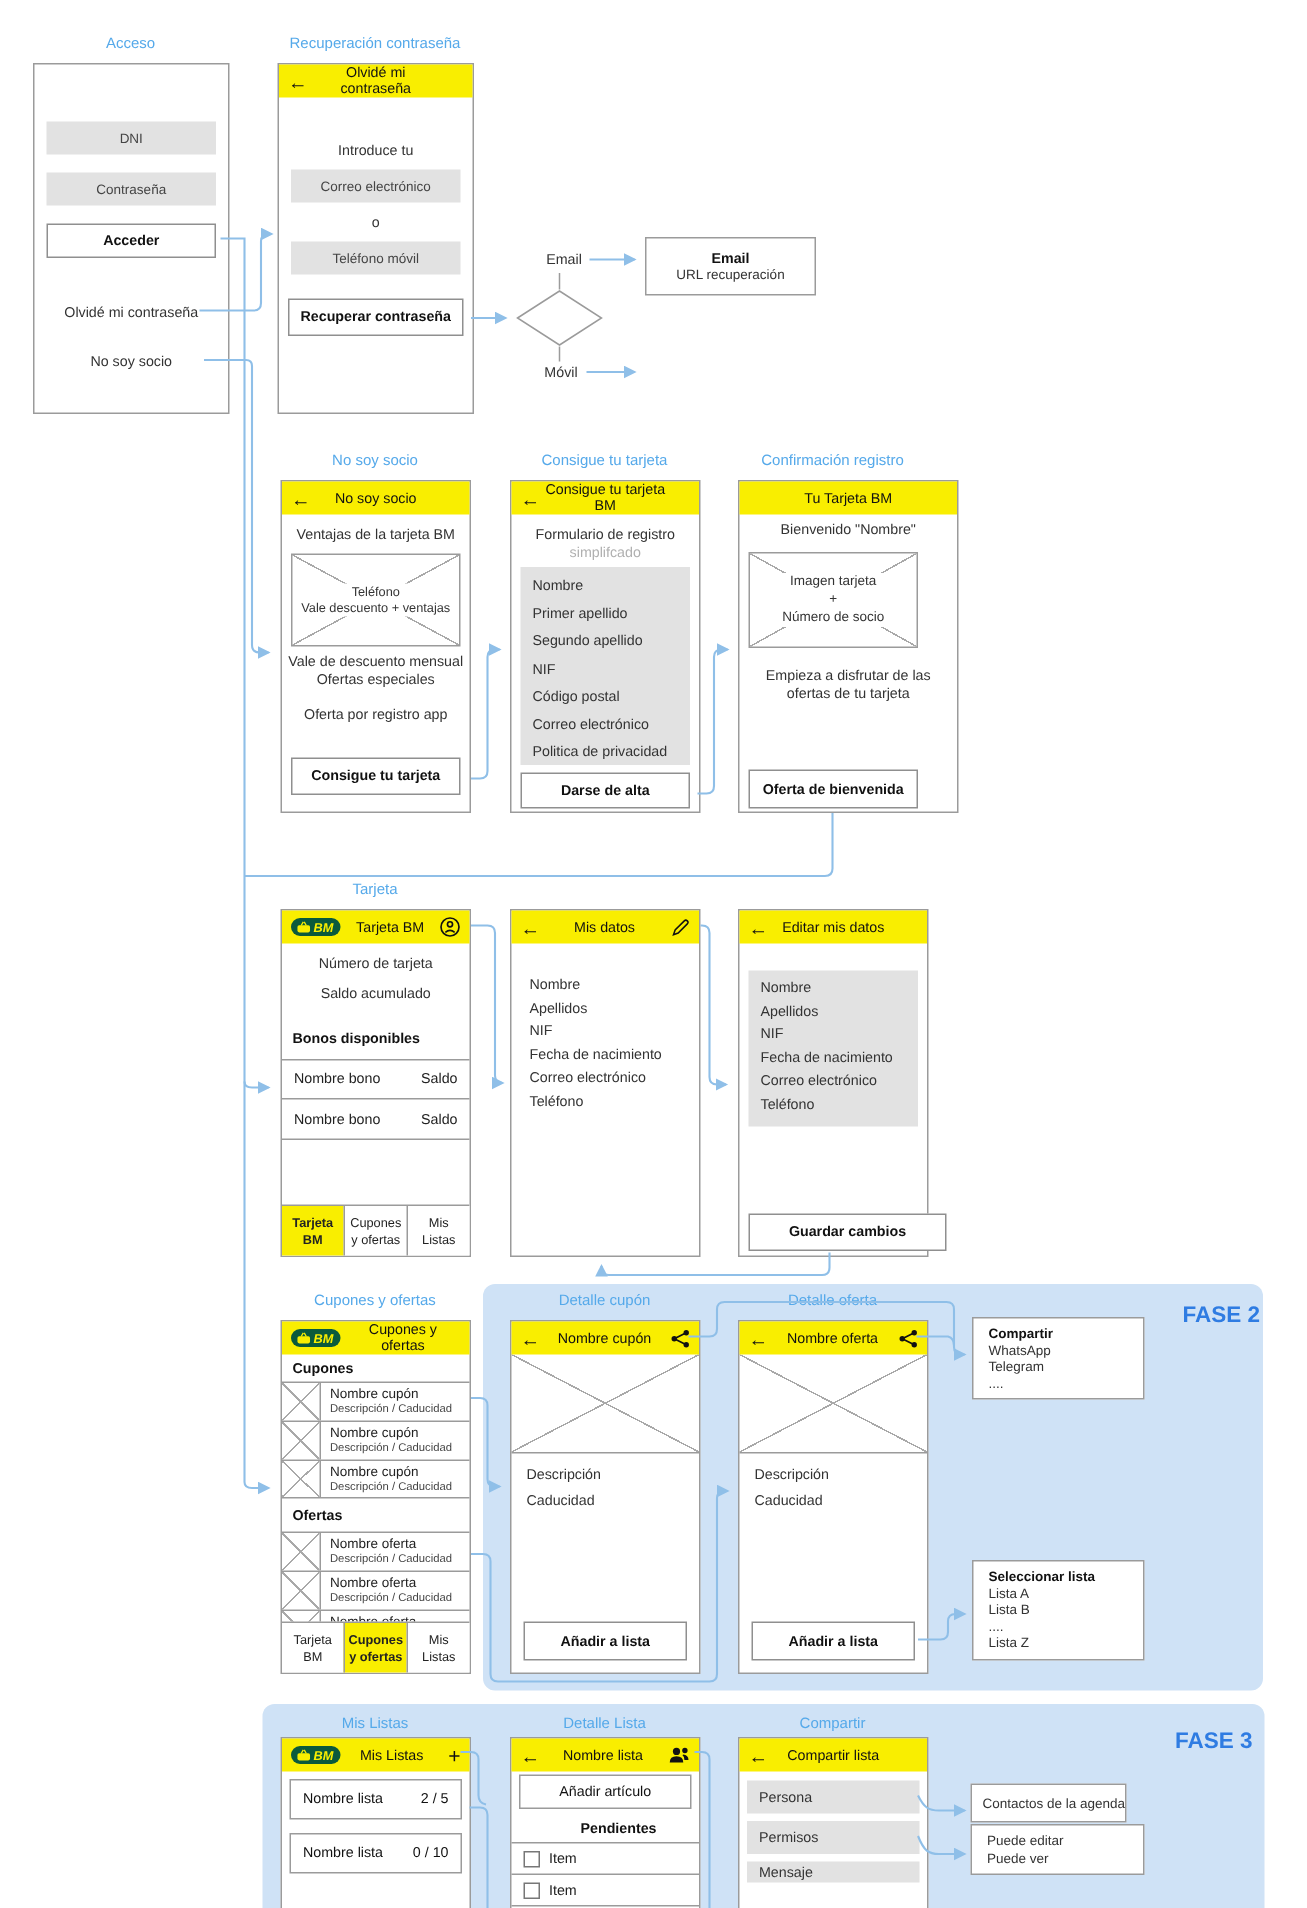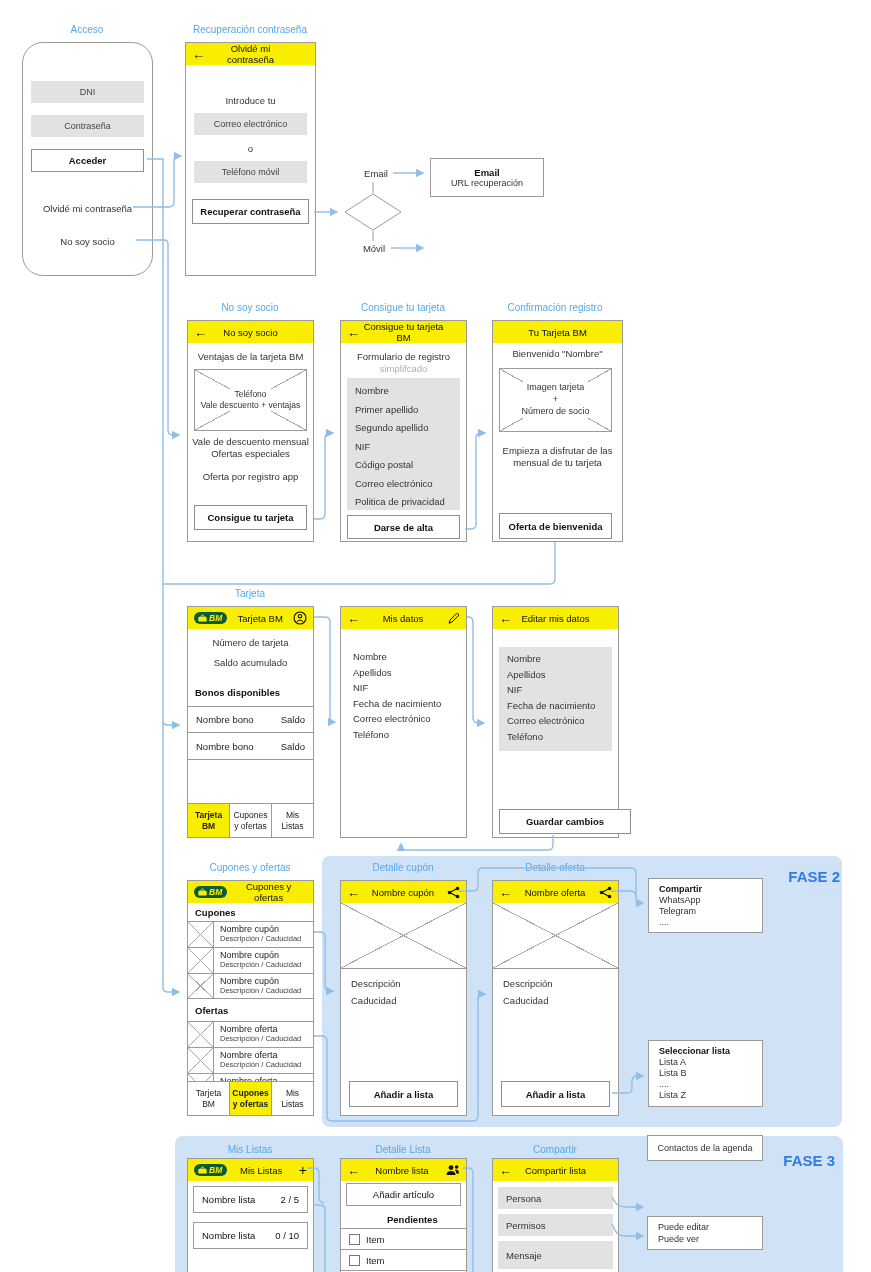--- a/index.html
+++ b/index.html
@@ -107,21 +107,21 @@
   <div class="glabel" style="left:403px;top:302px;">Consigue tu tarjeta</div>
   <div class="glabel" style="left:555px;top:302px;">Confirmación registro</div>
   <div class="glabel" style="left:250px;top:588px;">Tarjeta</div>
   <div class="glabel" style="left:250px;top:862px;">Cupones y ofertas</div>
   <div class="glabel" style="left:403px;top:862px;">Detalle cupón</div>
   <div class="glabel" style="left:555px;top:862px;">Detalle oferta</div>
   <div class="glabel" style="left:250px;top:1144px;">Mis Listas</div>
   <div class="glabel" style="left:403px;top:1144px;">Detalle Lista</div>
   <div class="glabel" style="left:555px;top:1144px;">Compartir</div>
 
-  <div class="screen" style="left:22px;top:42px;width:131px;height:234px;border-radius:21px;">
+  <div class="screen" style="left:22px;top:42px;width:131px;height:234px;">
     <div class="field" style="left:8px;top:38px;width:113px;height:22px;">DNI</div>
     <div class="field" style="left:8px;top:72px;width:113px;height:22px;">Contraseña</div>
     <div class="btn" style="left:8px;top:106px;width:113px;height:23px;">Acceder</div>
     <div class="txt" style="top:160px;">Olvidé mi contraseña</div>
     <div class="txt" style="top:193px;">No soy socio</div>
   </div>
 
   <div class="screen" style="left:185px;top:42px;width:131px;height:234px;">
     <div class="yhead">
       <span class="back">←</span>
@@ -174,32 +174,32 @@
           <div style="height:18.5px">Segundo apellido</div>
           <div style="height:18.5px">NIF</div>
           <div style="height:18.5px">Código postal</div>
           <div style="height:18.5px">Correo electrónico</div>
           <div style="height:18.5px">Politica de privacidad</div>
         </div>
     </div>
     <div class="btn" style="left:6px;top:194px;width:113px;height:24px;">Darse de alta</div>
   </div>
 
-  <div class="screen" style="left:492px;top:320px;width:131px;height:222px;">
+  <div class="screen" style="left:492px;top:320px;width:147px;height:222px;">
     <div class="yhead">
         <span class="ttl">Tu Tarjeta  BM</span>
       </div>
     <div class="txt" style="top:27px;">Bienvenido "Nombre"</div>
     <div class="xbox" style="left:6px;top:47px;width:113px;height:64px;font-size:9px;">
       <span><span>Imagen tarjeta</span><br>
       <span>+</span><br>
       <span>Número de socio</span></span>
     </div>
     <div class="txt" style="top:124px;">Empieza a disfrutar de las</div>
-    <div class="txt" style="top:136px;">mensual de tu tarjeta</div>
+    <div class="txt" style="top:136px;">ofertas de tu tarjeta</div>
     <div class="btn" style="left:6px;top:192px;width:113px;height:26px;">Oferta de bienvenida</div>
   </div>
 
   <div class="screen" style="left:187px;top:606px;width:127px;height:232px;">
     <div class="yhead">
       <span class="logo">
         <svg width="9" height="8" viewBox="0 0 9 8">
             <path d="M2.8,3 L4.2,0.6 M6.2,3 L4.8,0.6" stroke="#f9ee00" stroke-width="0.9" fill="none"></path>
             <rect x="0.3" y="2.8" width="8.4" height="4.8" rx="1.2" fill="#f9ee00"></rect>
           </svg>
@@ -425,24 +425,24 @@
   </div>
 
   <div class="screen" style="left:492px;top:1158px;width:127px;height:130px;">
     <div class="yhead">
       <span class="back">←</span>
       <span class="ttl">Compartir lista</span>
       <span class="hspace"></span>
     </div>
     <div class="field lft" style="left:5px;top:28px;width:115px;height:22px;">Persona</div>
     <div class="field lft" style="left:5px;top:55px;width:115px;height:22px;">Permisos</div>
-    <div class="field lft" style="left:5px;top:82px;width:115px;height:28px;">Mensaje</div>
-  </div>
-
-  <div class="sbox" style="left:647px;top:1135px;width:116px;height:26px;display:flex;align-items:center;justify-content:center;">
+    <div class="field lft" style="left:5px;top:82px;width:115px;height:14px;">Mensaje</div>
+  </div>
+
+  <div class="sbox" style="left:647px;top:1189px;width:104px;height:26px;display:flex;align-items:center;justify-content:flex-end;">
     <span>Contactos de la agenda</span>
   </div>
 
   <div class="sbox" style="left:647px;top:1216px;width:116px;height:34px;padding:4px 0 0 10px;line-height:12px;">
     <div>Puede editar</div>
     <div>Puede ver</div>
   </div>
 
 </div>
 

